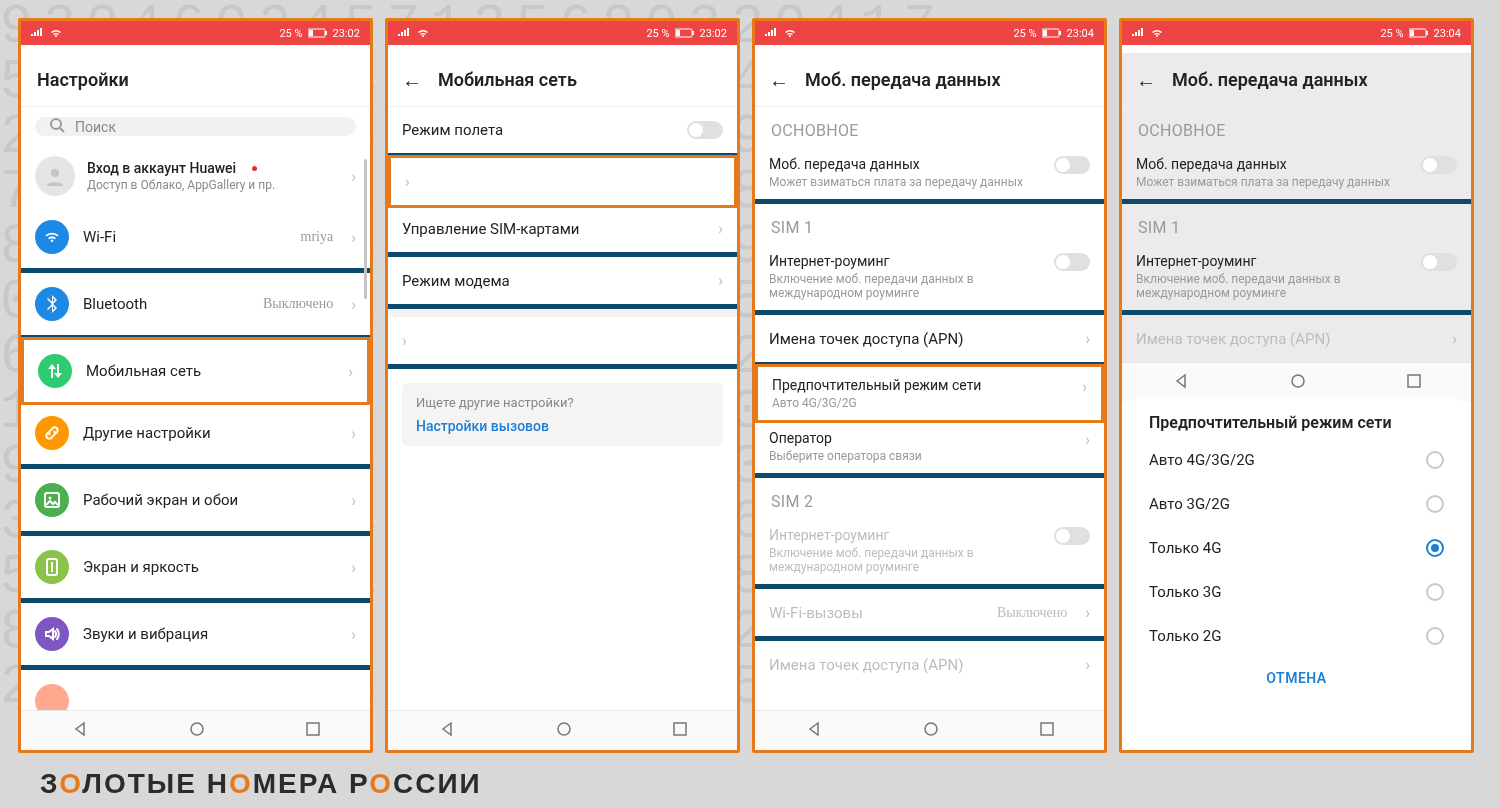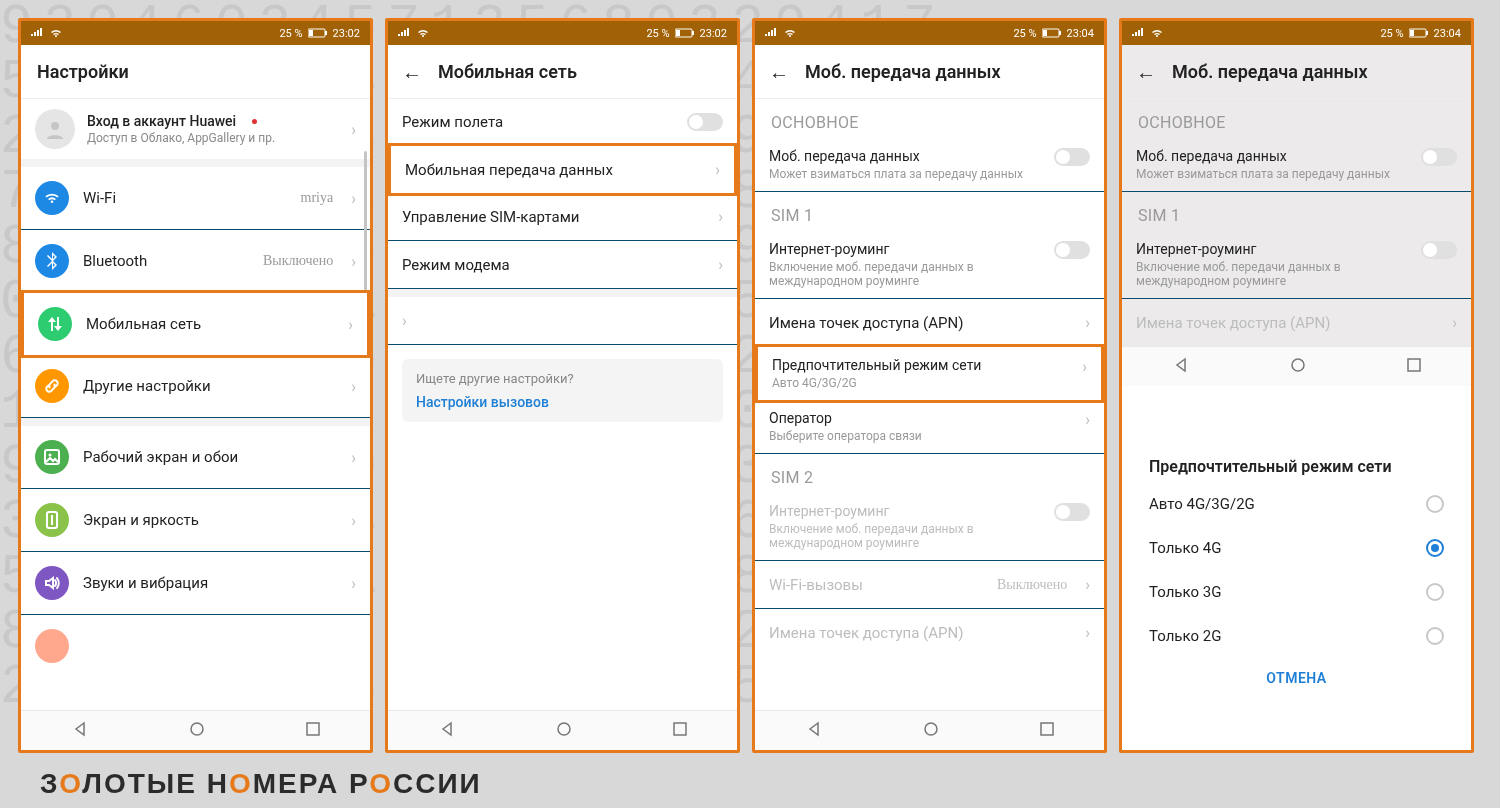--- a/index.html
+++ b/index.html
@@ -32,21 +32,21 @@
     height: 735px;
     background: #fff;
     border: 3px solid #e67a1a;
     border-radius: 2px;
     display: flex;
     flex-direction: column;
     overflow: hidden;
   }
   .phone.dimmed .content { background: #eceaea; }
   .statusbar {
-    background: #a16207;
+    background: #ef4444;
     color: #fff;
     height: 22px;
     display: flex;
     align-items: center;
     justify-content: space-between;
     padding: 12px 10px;
     font-size: 11px;
   }
   .sb-left { display:flex; gap:6px; align-items:center; }
   .sb-right { display:flex; gap:5px; align-items:center; }
@@ -54,20 +54,21 @@
   .sig-icon svg, .wifi-icon svg, .batt-icon svg { display:block; }
 
   .titlebar {
     height: 54px;
     display: flex;
     align-items: center;
     padding: 0 14px;
     gap: 16px;
     background: #fff;
     border-bottom: 1px solid #eee;
+    margin-top: 8px;
   }
   .titlebar.noback { padding-left: 16px; }
   .back-arrow { font-size: 20px; color:#222; cursor:pointer; }
   .title-text { font-size: 18px; font-weight: 600; color:#222; }
 
   .content { flex:1; overflow:hidden; display:flex; flex-direction:column; }
 
   .searchbox {
     margin: 10px 14px;
     background: #f1f1f1;
@@ -96,21 +97,21 @@
   .red-dot { width:5px; height:5px; background:#e03030; border-radius:50%; display:inline-block; }
   .acc-sub { font-size: 12px; color:#8a8a8a; margin-top:2px; }
   .chev { color:#bdbdbd; font-size:16px; }
 
   .gap { height: 8px; background:#f3f3f3; }
 
   .row {
     display:flex; align-items:center;
     padding: 14px 14px;
     gap: 14px;
-    border-bottom: 1px solid #0c4a6e;
+    border-bottom: 5px solid #0c4a6e;
     background:#fff;
   }
   .row:last-child { border-bottom:none; }
   .row .icon {
     width: 34px; height: 34px; border-radius: 50%;
     display:flex; align-items:center; justify-content:center;
     color:#fff; flex-shrink:0;
   }
   .row .label { flex:1; font-size: 15px; color:#222; }
   .row .value { font-size: 14px; color:#9a9a9a; margin-right:4px;font-family:Liberation Serif, serif; }
@@ -256,20 +257,27 @@
             </svg>
           </span>
         <span>23:02</span>
       </span>
     </div>
     <div class="titlebar noback">
       <span class="title-text">Настройки</span>
     </div>
     <div class="content" style="position:relative">
       <div class="scrollbar"></div>
+      <div class="searchbox">
+        <span><svg width="16" height="16">
+              <circle cx="7" cy="7" r="5" fill="none" stroke="#9a9a9a" stroke-width="2"></circle>
+              <line x1="11" y1="11" x2="15" y2="15" stroke="#9a9a9a" stroke-width="2"></line>
+            </svg></span>
+        <span>Поиск</span>
+      </div>
       <div class="account-row">
         <div class="avatar">
             <svg width="22" height="22">
               <circle cx="11" cy="8" r="4" fill="#c5c5c5"></circle>
               <path d="M3 21c0-5 16-5 16 0" fill="#c5c5c5"></path>
             </svg>
           </div>
         <div class="acc-text">
           <div class="acc-title">
               <span>Вход в аккаунт Huawei</span>
@@ -401,21 +409,20 @@
       <span class="back-arrow">←</span>
       <span class="title-text">Мобильная сеть</span>
     </div>
     <div class="content">
       <div class="row">
         <span class="label">Режим полета</span>
         <span class="toggle"></span>
       </div>
       <div class="highlightbox">
         <div class="row">
-          <span class="label">Мобильная передача данных</span>
           <span class="chev">›</span>
         </div>
       </div>
       <div class="row">
         <span class="label">Управление SIM-картами</span>
         <span class="chev">›</span>
       </div>
       <div class="row">
         <span class="label">Режим модема</span>
         <span class="chev">›</span>
@@ -610,20 +617,24 @@
 
       <div class="popup-backdrop">
         <div class="popup">
           <div class="popup-title">Предпочтительный режим сети</div>
           <div id="popup-options">
               <div class="radio-row">
                 <span class="opt">Авто 4G/3G/2G</span>
                 <span class="radio"></span>
               </div>
               <div class="radio-row">
+                <span class="opt">Авто 3G/2G</span>
+                <span class="radio"></span>
+              </div>
+              <div class="radio-row">
                 <span class="opt">Только 4G</span>
                 <span class="radio sel"></span>
               </div>
               <div class="radio-row">
                 <span class="opt">Только 3G</span>
                 <span class="radio"></span>
               </div>
               <div class="radio-row">
                 <span class="opt">Только 2G</span>
                 <span class="radio"></span>

